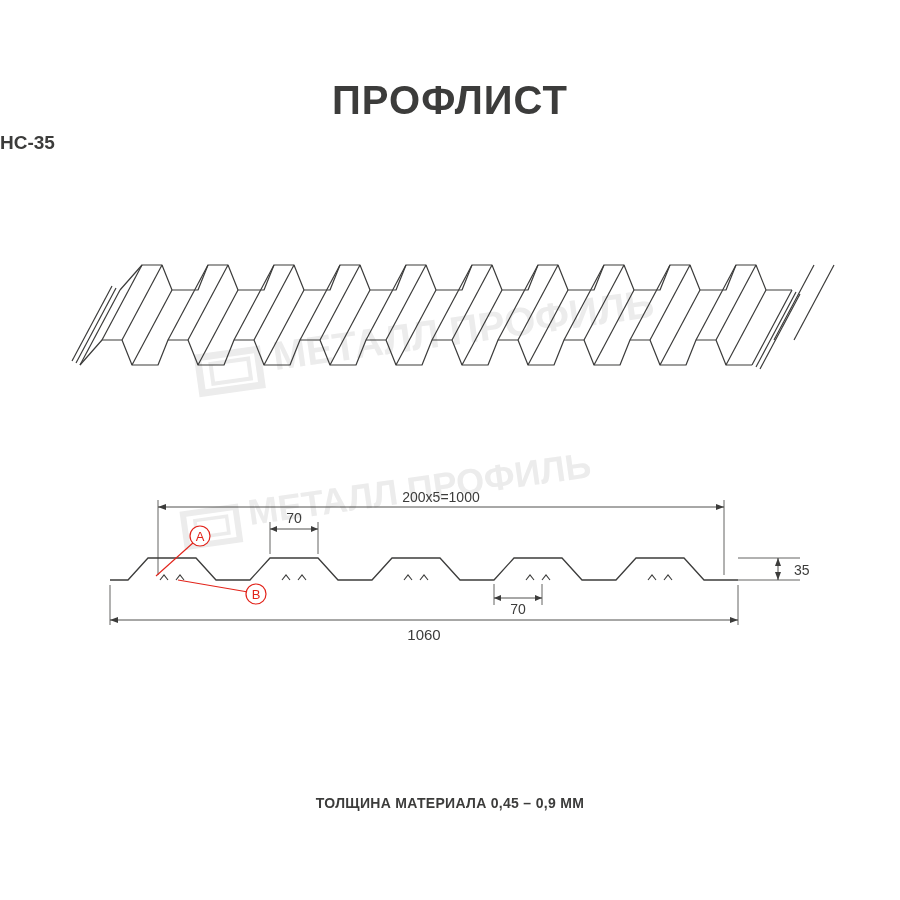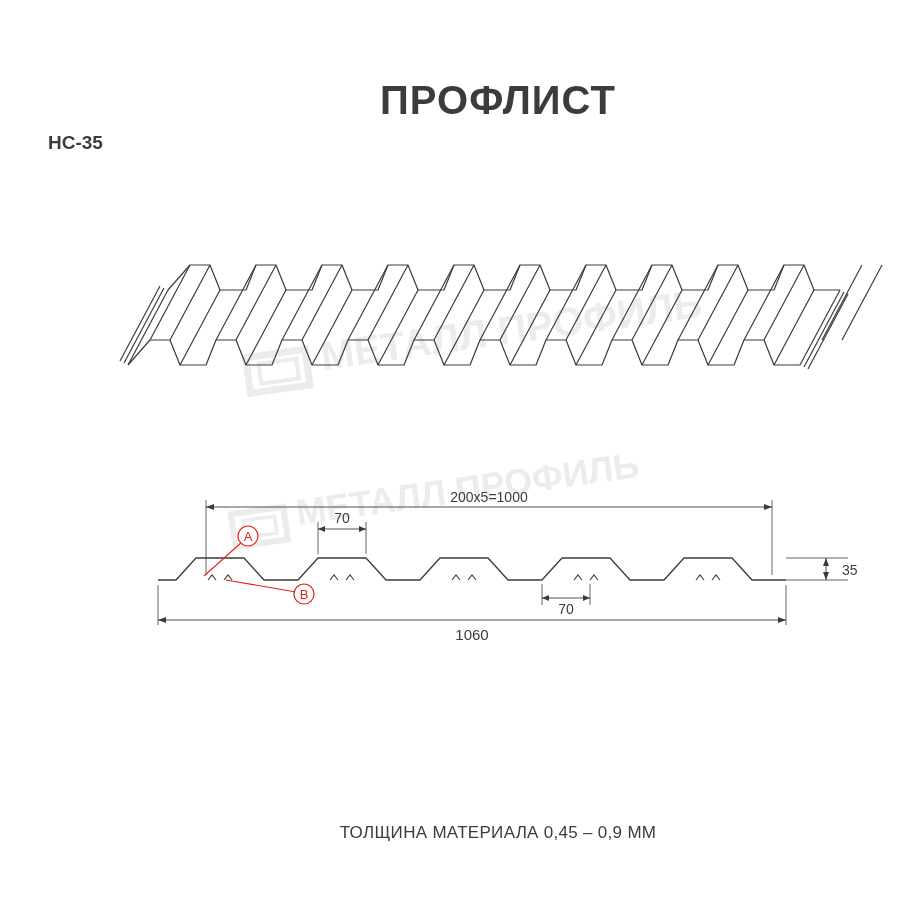--- a/index.html
+++ b/index.html
@@ -11,21 +11,20 @@
     width: 900px;
     height: 900px;
     position: relative;
     font-family: "Liberation Sans", sans-serif;
     color: #3b3b3b;
     overflow: hidden;
   }
   .page {
     position: absolute;
     inset: 0;
-    margin-left: 48px;
   }
   
   .title {
     position: absolute;
     top: 78px;
     left: 0;
     width: 900px;
     text-align: center;
     font-size: 40px;
     font-weight: bold;
@@ -37,26 +36,26 @@
     top: 132px;
     left: 0;
     width: 900px;
     font-size: 19px;
     font-weight: bold;
     color: #3c3c3b;
   }
   
   .footer-note {
     position: absolute;
-    top: 823px;
+    top: 795px;
     left: 0;
     width: 900px;
     text-align: center;
-    font-size: 17px;
-    font-weight: normal;
+    font-size: 14px;
+    font-weight: bold;
     color: #3c3c3b;
     letter-spacing: 0.3px;
   }
   
   .perspective-wrap {
     position: absolute;
     top: 215px;
     left: 60px;
     width: 790px;
     height: 200px;

